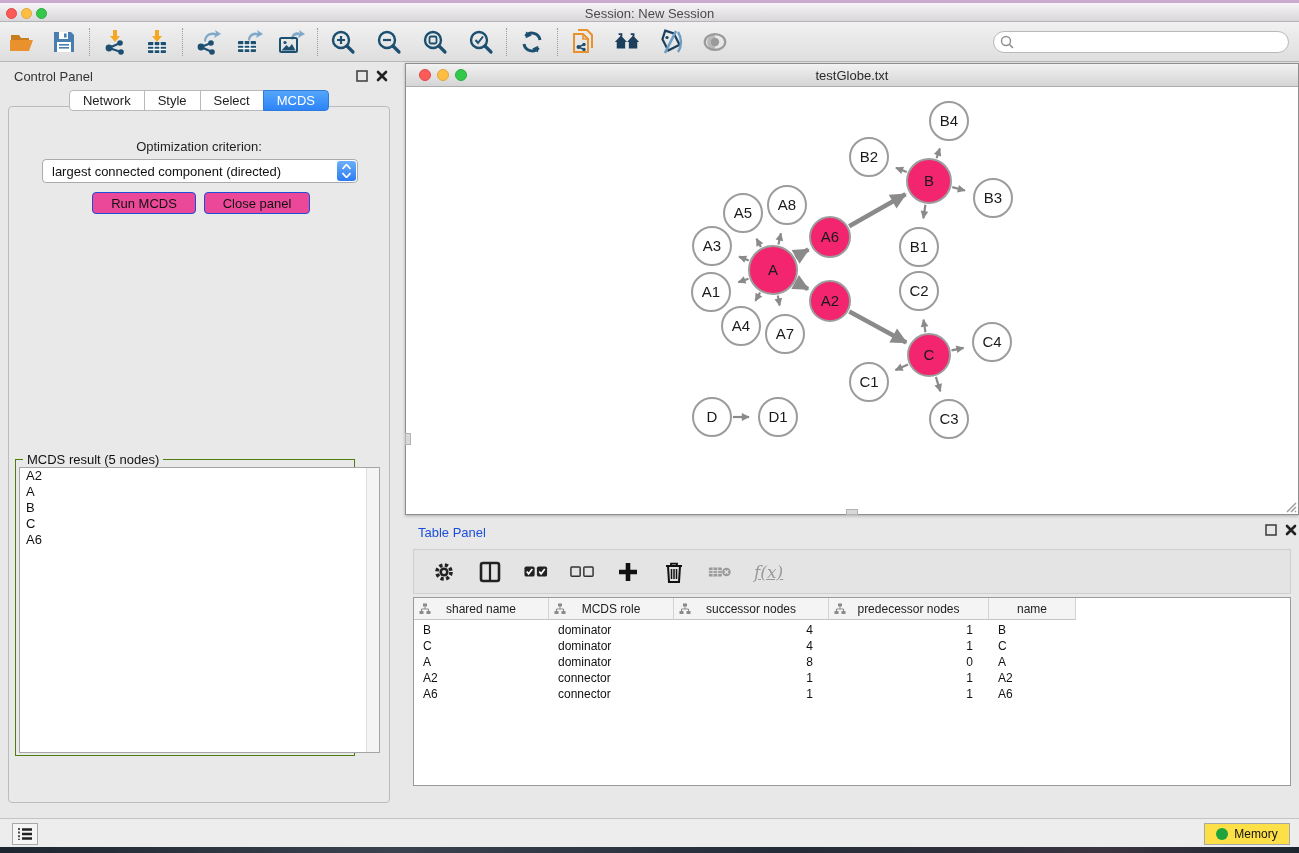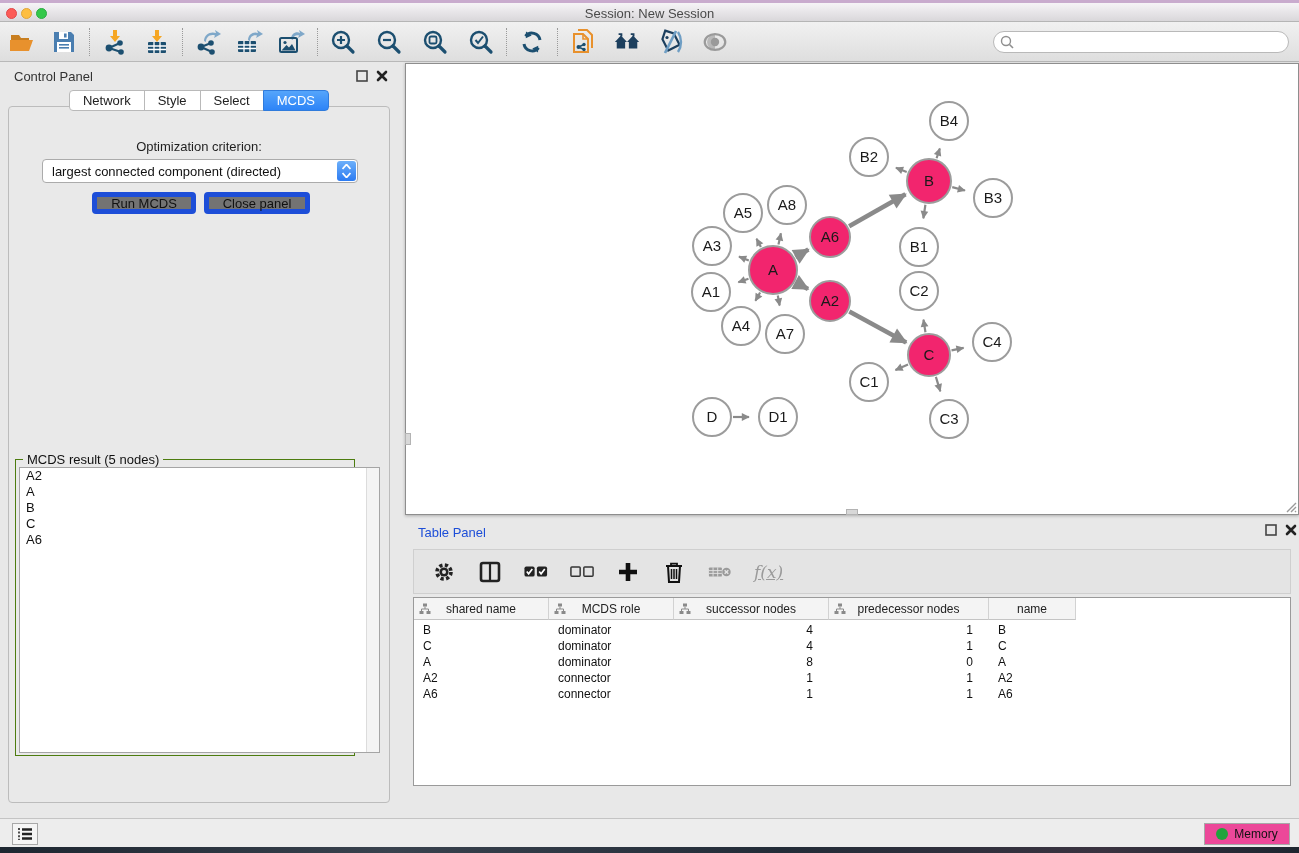--- a/index.html
+++ b/index.html
@@ -44,21 +44,21 @@
   .seg-btn:first-child { border-radius:4px 0 0 4px; margin-left:0; }
   .seg-btn:last-child { border-radius:0 4px 4px 0; }
   .seg-btn.active { background:linear-gradient(#55a5fb,#2d84f7); border-color:#2f7bdc; color:#fff; }
   #opt-label { position:absolute; left:0; top:73px; width:382px; text-align:center; color:#1f1f1f; }
   #criterion-select { position:absolute; left:34px; top:93px; width:316px; height:24px;
     background:#fff; border:1px solid #ababab; border-radius:4px; cursor:pointer; }
   #criterion-select .sel-text { position:absolute; left:9px; top:4px; font-size:13px; color:#111; }
   #criterion-select .spinner { position:absolute; right:1px; top:1px; width:19px; height:20px;
     border-radius:3px; background:linear-gradient(#6db0fa,#2c7bf2); display:flex; flex-direction:column;
     align-items:center; justify-content:center; gap:2px; }
-  .btn { position:absolute; height:22px; background:#737373; border:5px solid #1d4ed8; border-radius:4px;
+  .btn { position:absolute; height:22px; background:#ec4899; border:1px solid #1d4ed8; border-radius:4px;
     font-size:13px; color:#111; display:flex; align-items:center; justify-content:center; cursor:pointer; }
   #run-btn { left:84px; top:126px; width:104px; }
   #closepanel-btn { left:196px; top:126px; width:106px; }
   #mcds-fieldset { position:absolute; left:7px; top:393px; width:340px; height:297px;
     border:1px solid #4d7c0f; }
   #mcds-legend { position:absolute; left:7px; top:-8px; background:#e9e9e9; padding:0 4px; color:#111; }
   #mcds-list { position:absolute; left:3px; top:7px; width:361px; height:286px; background:#fff;
     border:1px solid #a5a5a5; overflow:hidden; }
   #mcds-list .scroll { position:absolute; right:0; top:0; width:13px; height:100%;
     background:#f4f4f4; border-left:1px solid #dcdcdc; }
@@ -100,21 +100,21 @@
   #nt-body { position:absolute; left:0; top:24px; width:100%; }
   #tp-tabs { position:absolute; left:0; top:269px; width:878px; height:23px;
     display:flex; justify-content:center; }
   #tp-tabs .seg-btn { height:23px; font-size:13px; }
 
   
   #statusbar { position:absolute; left:0; top:818px; width:1299px; height:29px;
     background:#ededed; border-top:1px solid #c4c4c4; }
   #levels-btn { position:absolute; left:12px; top:4px; width:26px; height:22px; background:#f5f5f5;
     border:1px solid #a8a8a8; display:flex; align-items:center; justify-content:center; cursor:pointer; }
-  #memory-btn { position:absolute; right:9px; top:4px; width:86px; height:22px; background:#ec4899;
+  #memory-btn { position:absolute; right:9px; top:4px; width:86px; height:22px; background:#fde047;
     border:1px solid #a8a8a8; display:flex; align-items:center; justify-content:center; gap:6px;
     font-size:12px; color:#111; cursor:pointer; }
   #memory-dot { width:12px; height:12px; border-radius:50%; background:#1fa33c; }
   #wallpaper-strip { position:absolute; left:0; top:847px; width:1299px; height:6px;
     background:linear-gradient(90deg,#1d2630,#39424e 30%,#232c38 60%,#3a3340 85%,#1d2630); }
 </style>
 </head>
 <body>
 
 <div id="app">
@@ -322,20 +322,26 @@
       <div class="mcds-item">A2</div>
           <div class="mcds-item">A</div>
           <div class="mcds-item">B</div>
           <div class="mcds-item">C</div>
           <div class="mcds-item">A6</div>
         </div>
     </div>
   </div>
 
   <div id="net-window">
+    <div id="net-titlebar">
+      <span class="tl tl1"></span>
+      <span class="tl tl2"></span>
+      <span class="tl tl3"></span>
+      <div class="title">testGlobe.txt</div>
+    </div>
     <svg id="net-canvas" width="892" height="428">
       <defs>
         <marker id="arrow" viewBox="0 0 5 5" refX="4.2" refY="2.5" markerWidth="4.2" markerHeight="4.2" orient="auto-start-reverse">
           <path d="M0.3 0.4 L4.6 2.5 L0.3 4.6 Z" fill="#8a8a8a"></path>
         </marker>
       </defs>
       <g id="edges-layer">
           <line x1="341.4968786174876" y1="191.69465597443988" x2="331.33040461895615" y2="195.3021144900478" stroke="#8a8a8a" stroke-width="2.2" marker-end="url(#arrow)"></line>
           <line x1="341.805285255868" y1="173.48076796952182" x2="331.98641259922414" y2="169.6176049570718" stroke="#8a8a8a" stroke-width="2.2" marker-end="url(#arrow)"></line>
           <line x1="353.1003876027223" y1="205.57432169523594" x2="348.38802921234816" y2="213.82094887839068" stroke="#8a8a8a" stroke-width="2.2" marker-end="url(#arrow)"></line>

